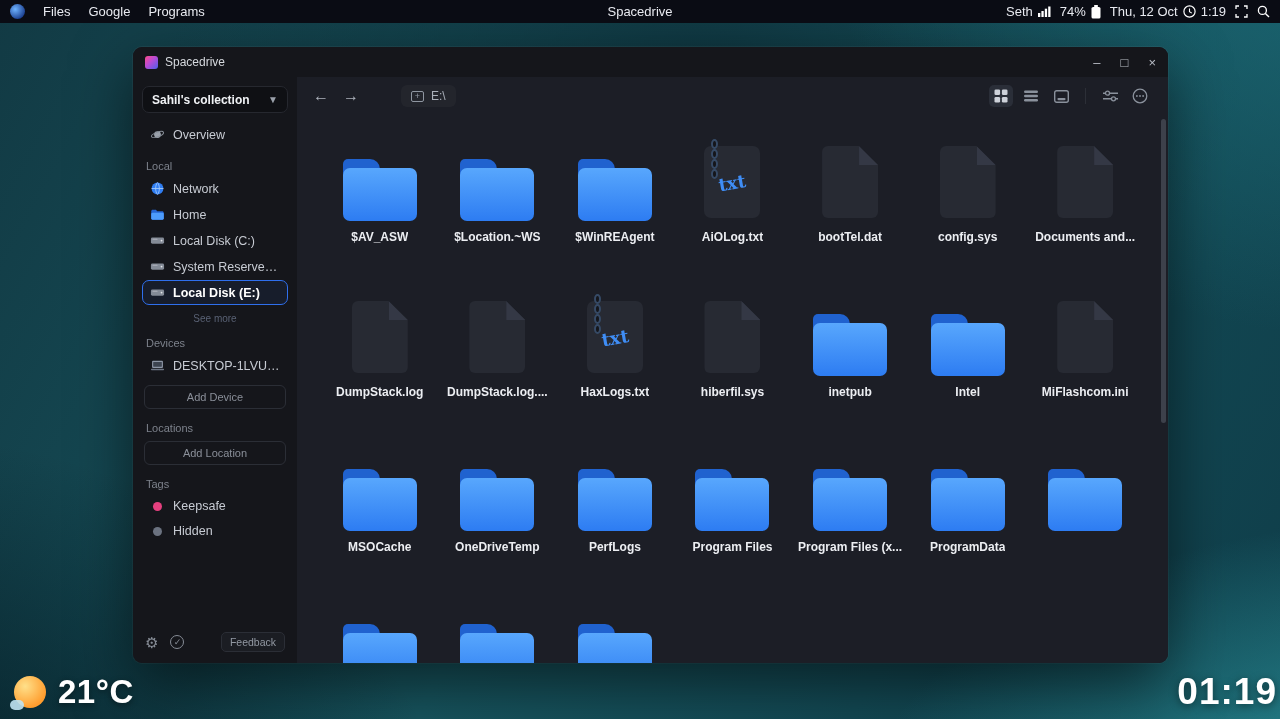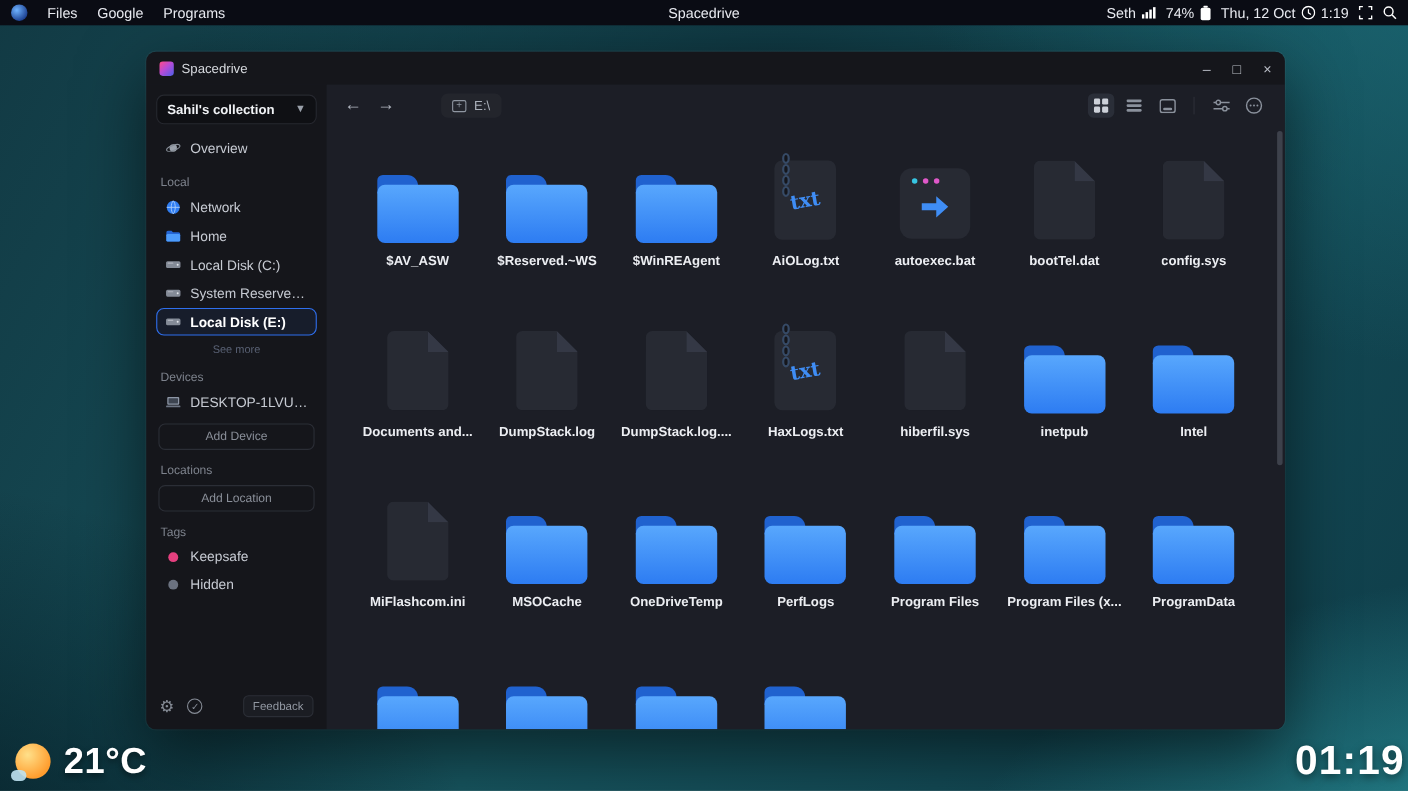--- a/index.html
+++ b/index.html
@@ -343,21 +343,21 @@
               </div>
               <div class="fname">$AV_ASW</div>
             </div>
             <div class="cell">
               <div class="iconwrap">
                 <div class="gicon gfolder">
                   <i class="tab"></i>
                   <i class="fbody"></i>
                 </div>
               </div>
-              <div class="fname">$Reserved.~WS</div>
+              <div class="fname">$Location.~WS</div>
             </div>
             <div class="cell">
               <div class="iconwrap">
                 <div class="gicon gfolder">
                   <i class="tab"></i>
                   <i class="fbody"></i>
                 </div>
               </div>
               <div class="fname">$WinREAgent</div>
             </div>
@@ -367,35 +367,20 @@
                   <span class="rings">
                     <i></i>
                     <i></i>
                     <i></i>
                     <i></i>
                   </span>
                   <span class="txtword">txt</span>
                 </div>
               </div>
               <div class="fname">AiOLog.txt</div>
-            </div>
-            <div class="cell">
-              <div class="iconwrap">
-                <div class="gicon gbat">
-                  <span class="dots">
-                    <i></i>
-                    <i></i>
-                    <i></i>
-                  </span>
-                  <svg class="arr" viewBox="0 0 24 24">
-                    <path d="M3.5 9.8h9.3V5.2L20.5 12l-7.7 6.8v-4.6H3.5z" fill="#3f8df5"></path>
-                  </svg>
-                </div>
-              </div>
-              <div class="fname">autoexec.bat</div>
             </div>
             <div class="cell">
               <div class="iconwrap">
                 <div class="gicon gdoc">
                   <i class="fold"></i>
                 </div>
               </div>
               <div class="fname">bootTel.dat</div>
             </div>
             <div class="cell">

